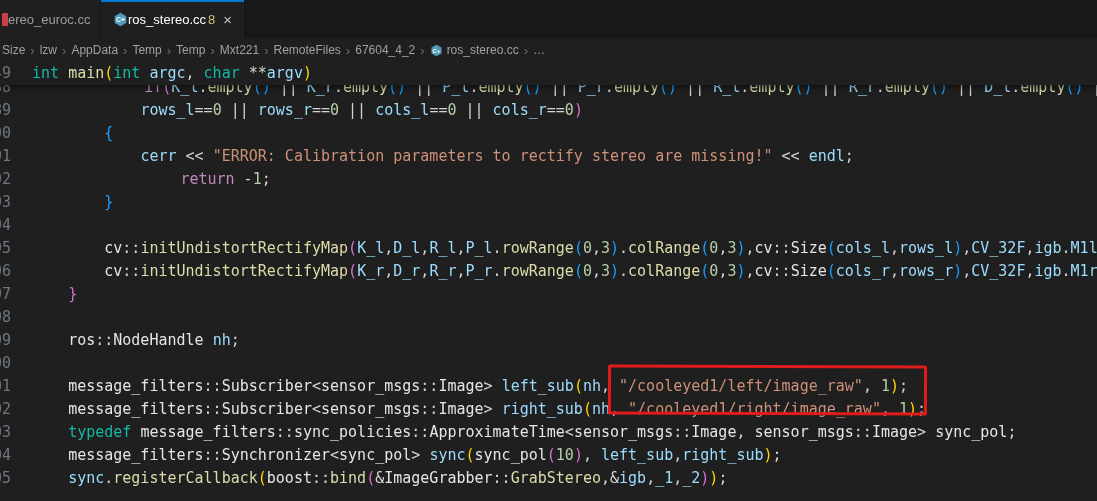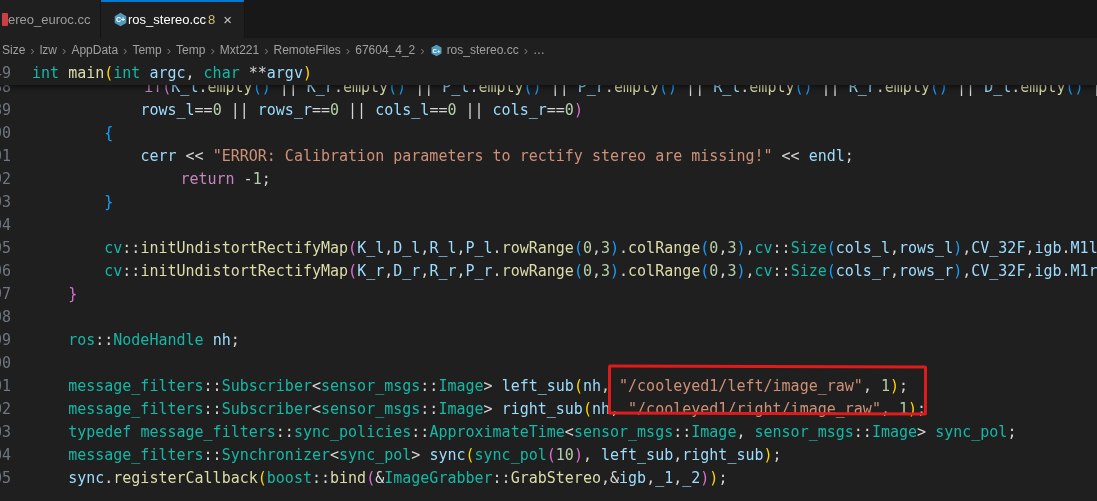--- a/index.html
+++ b/index.html
@@ -33,21 +33,21 @@
         color:#6e7681; margin-right:21px; }
   .code { flex:none; white-space:pre; color:#d4d4d4; }
   .lines-wrap { position:absolute; top:14px; left:0; right:0; z-index:1; }
   .sticky { position:absolute; top:0; left:0; right:0; height:23px; background:#1f1f1f; z-index:3;
             box-shadow:0 3px 5px rgba(0,0,0,0.45); }
 
   
   .tk-kw  { color:#14b8a6; }
   .tk-ctrl{ color:#c586c0;margin-left:40px; }
   .tk-f   { color:#dcdcaa; }
-  .tk-ty  { color:#14b8a6; }
+  .tk-ty  { color:#e5e5e5; }
   .tk-v   { color:#9cdcfe; }
   .tk-n   { color:#b5cea8; }
   .tk-s   { color:#ce9178; }
   .tk-o, .tk-t { color:#d4d4d4; }
   .tk-b1  { color:#ffd700; }
   .tk-b2  { color:#da70d6; }
   .tk-b3  { color:#179fff; }
 
   
   .annotation-box { position:absolute; left:608px; top:303px; width:319px; height:50px;

